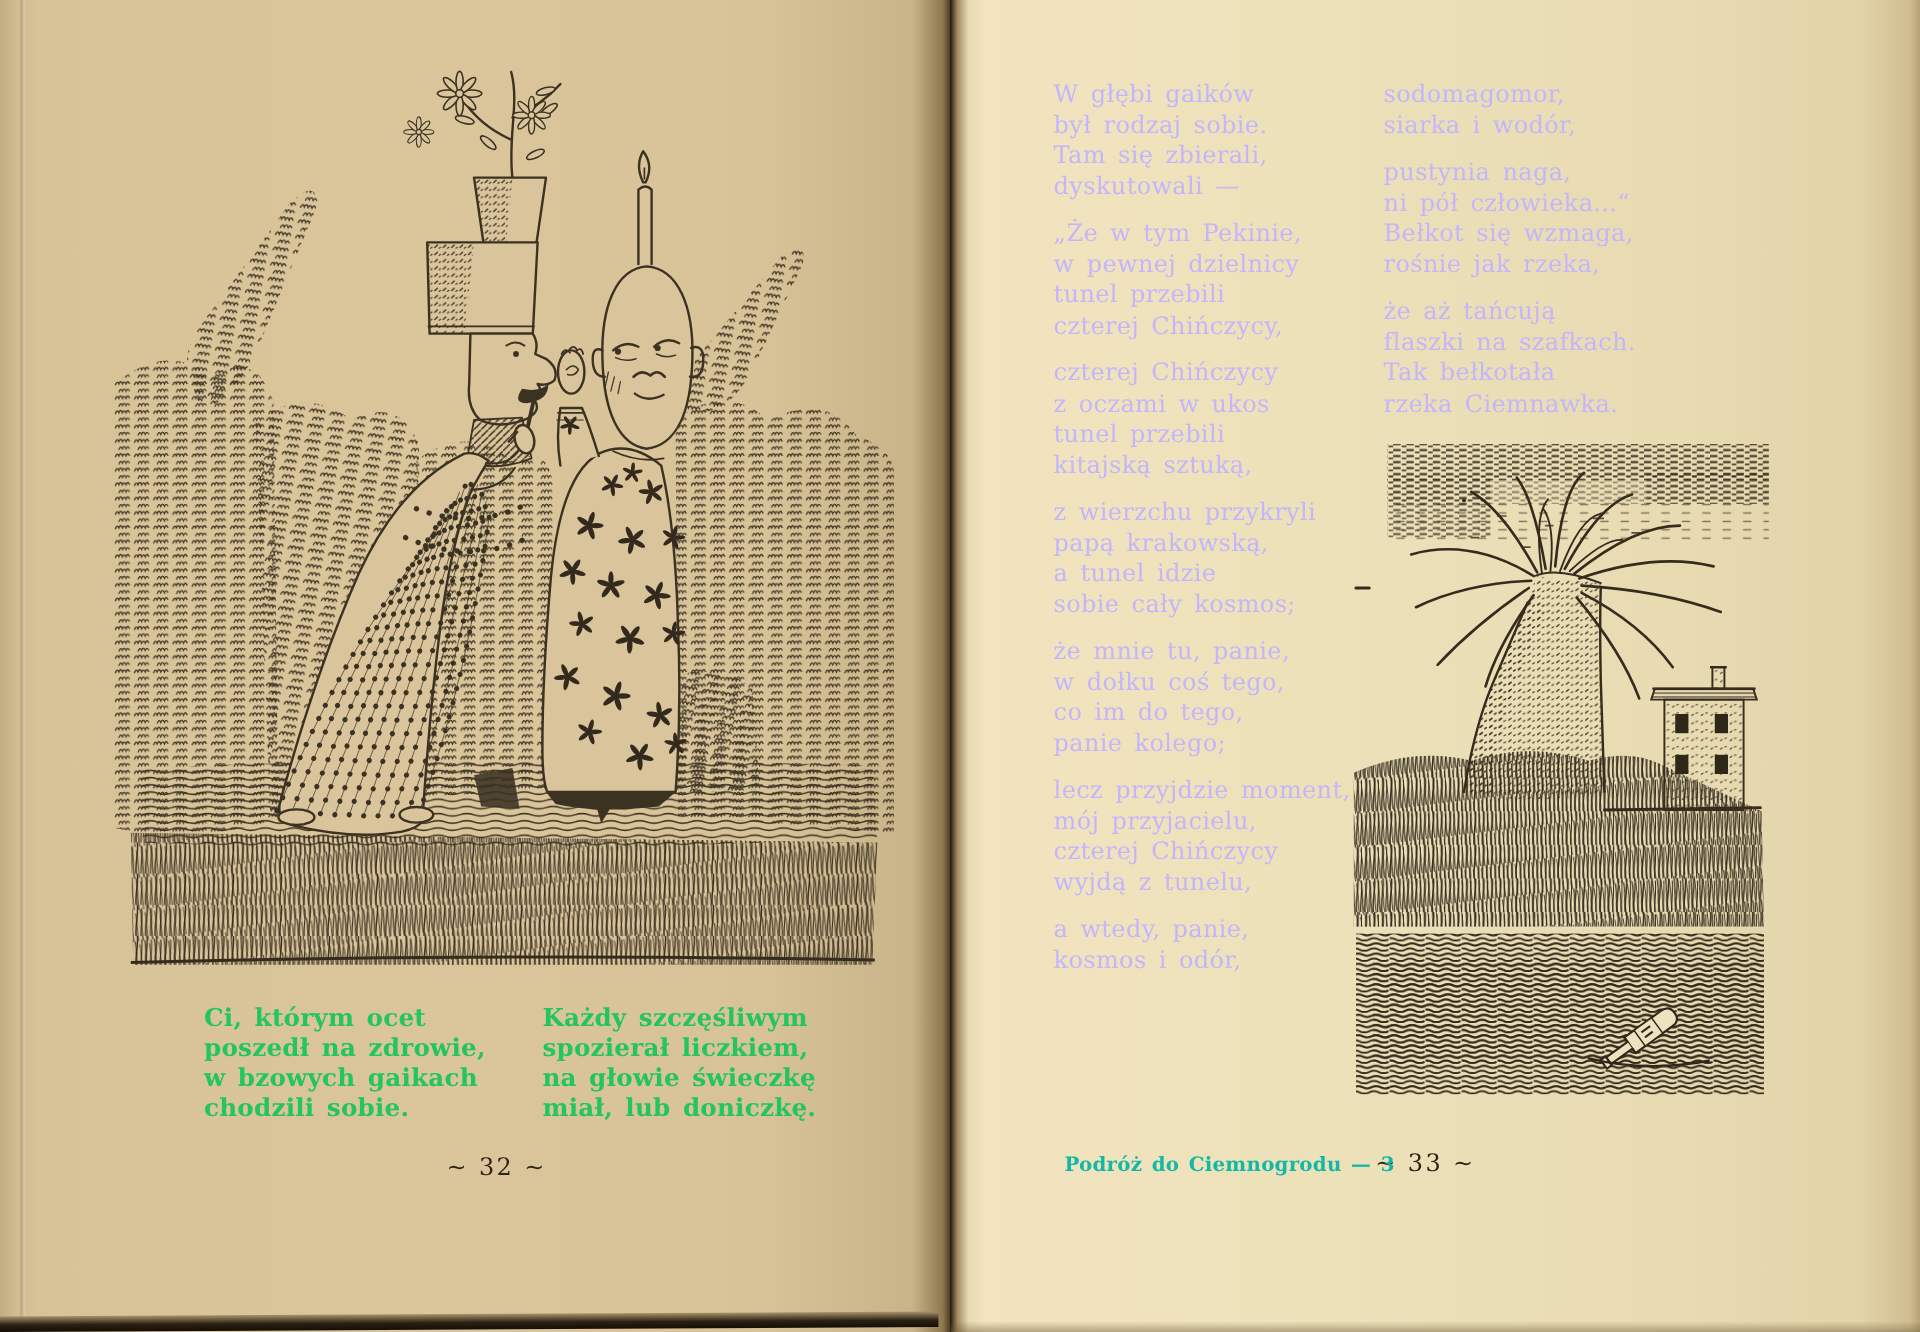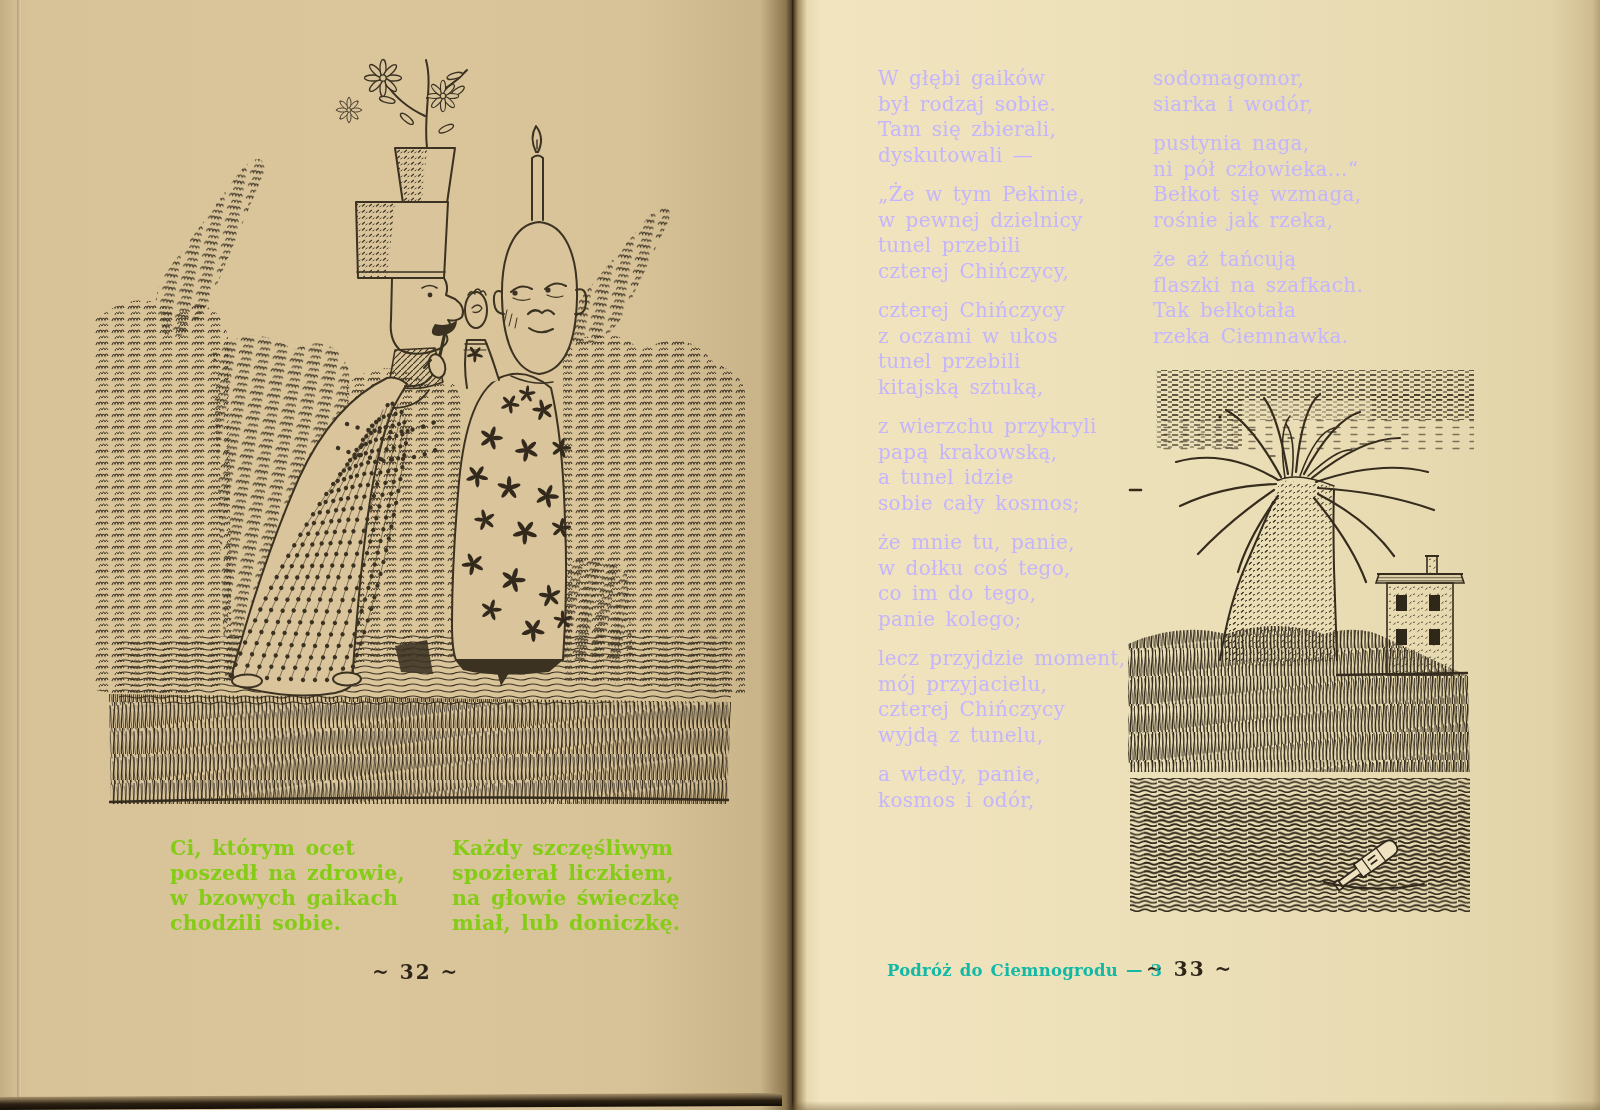--- a/index.html
+++ b/index.html
@@ -24,26 +24,26 @@
   }
   #page-right .bottom-shade{position:absolute;left:0;right:0;bottom:0;height:9px;
     background:linear-gradient(180deg,rgba(110,90,55,0),rgba(110,90,55,.45));}
 
   .poem{position:absolute;color:#c4b5fd;font-size:20px;line-height:25.5px;
     letter-spacing:.3px;word-spacing:3.5px;white-space:nowrap}
   .poem .stanza{margin-bottom:14px}
   #poem-col1{left:878px;top:66px}
   #poem-col2{left:1153px;top:66px}
 
-  .caption{position:absolute;color:#84cc16;font-size:20.5px;line-height:25px;
+  .caption{position:absolute;color:#22c55e;font-size:20.5px;line-height:25px;
     font-weight:700;letter-spacing:.2px;word-spacing:3px;white-space:nowrap}
   #caption-col1{left:170px;top:836px}
   #caption-col2{left:452px;top:836px}
 
-  .pageno{position:absolute;font-weight:700;font-size:20px;color:#2e2518;letter-spacing:2px;white-space:nowrap}
+  .pageno{position:absolute;font-weight:400;font-size:20px;color:#2e2518;letter-spacing:2px;white-space:nowrap}
   #pageno-left{left:372px;top:960px}
   #pageno-right{left:1146px;top:957px}
   #footer-signature{position:absolute;left:887px;top:961px;font-size:16.5px;font-weight:700;
     color:#14b8a6;letter-spacing:.2px;word-spacing:2px;white-space:nowrap}
 
   svg.illus{position:absolute}
   #illus-left{left:95px;top:52px;width:650px;height:758px}
   #illus-right{left:1128px;top:368px;width:352px;height:546px}
 </style>
 </head>

